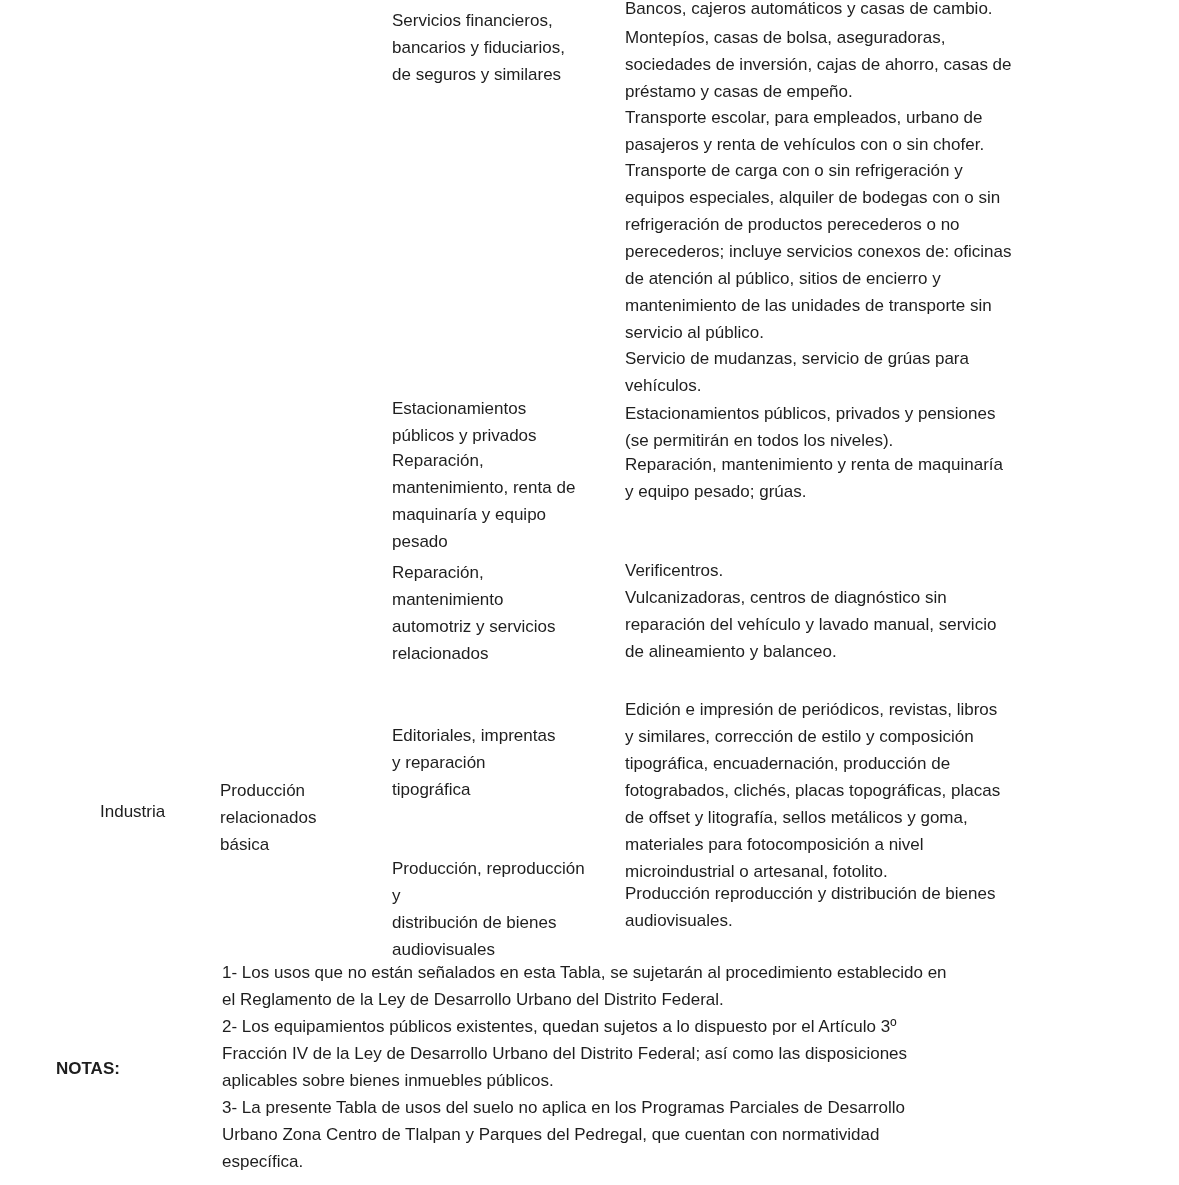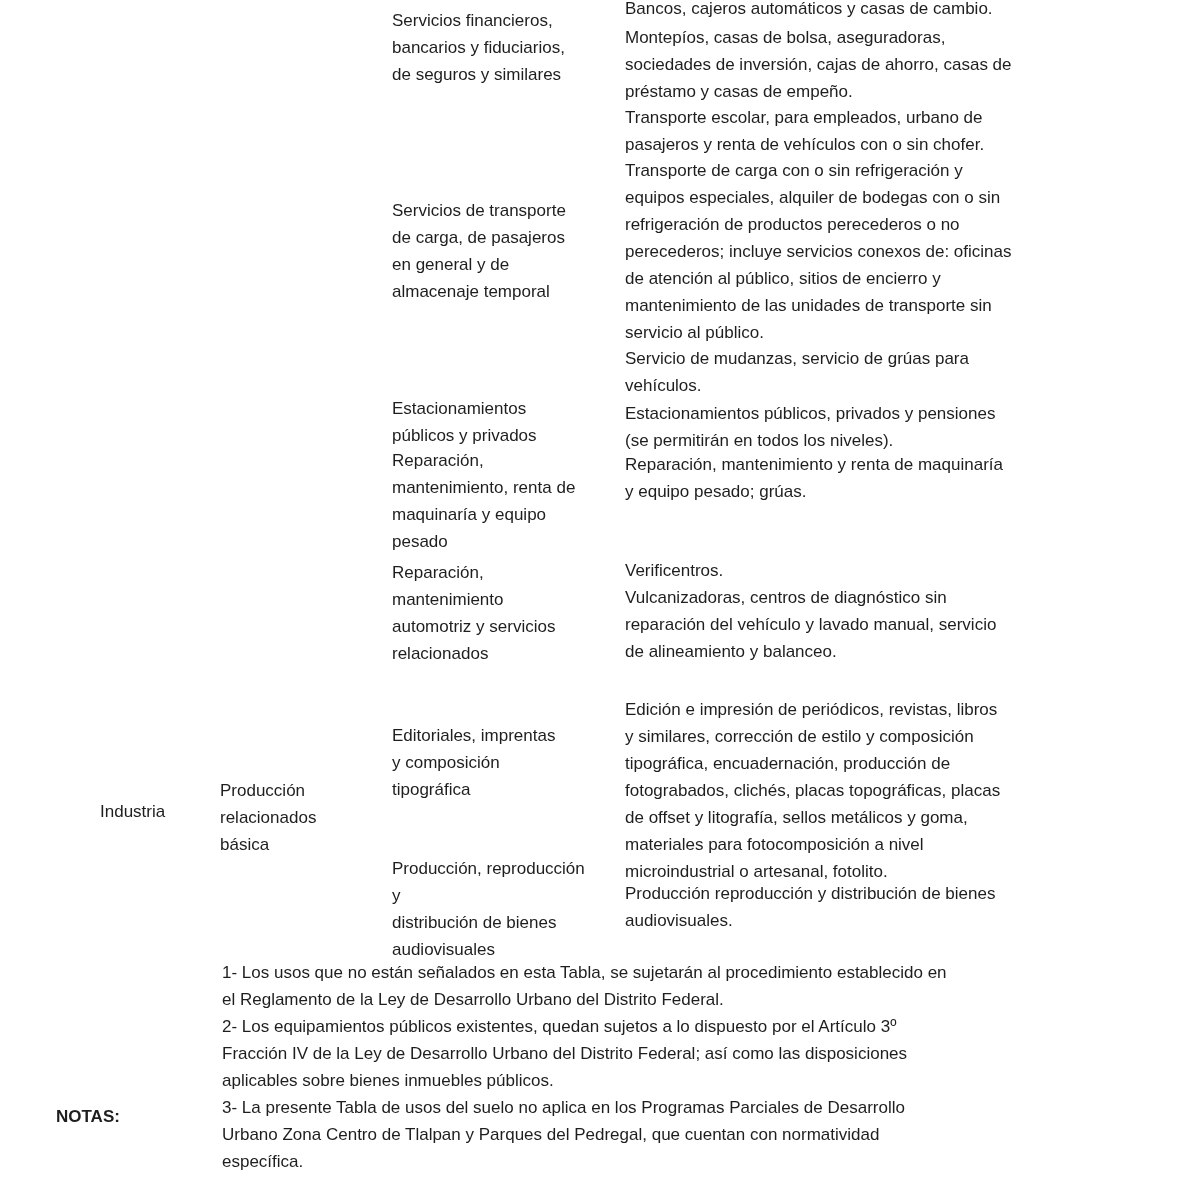--- a/index.html
+++ b/index.html
@@ -31,36 +31,32 @@
 
   <div class="blk" style="left:100px; top:798px; width:120px;">Industria</div>
 
   <div class="blk" style="left:220px; top:777px; width:175px;">Producción
 relacionados
 básica</div>
 
   <div class="blk use-label" style="top:7px;">Servicios financieros,
 bancarios y fiduciarios,
 de seguros y similares</div>
-  <div class="blk use-label" style="top:197px;">Servicios de transporte
-de carga, de pasajeros
-en general y de
-almacenaje temporal</div>
   <div class="blk use-label" style="top:395px;">Estacionamientos
 públicos y privados</div>
   <div class="blk use-label" style="top:447px;">Reparación,
 mantenimiento, renta de
 maquinaría y equipo
 pesado</div>
   <div class="blk use-label" style="top:559px;">Reparación,
 mantenimiento
 automotriz y servicios
 relacionados</div>
   <div class="blk use-label" style="top:722px;">Editoriales, imprentas
-y composición
+y reparación
 tipográfica</div>
   <div class="blk use-label" style="top:855px;">Producción, reproducción
 y
 distribución de bienes
 audiovisuales</div>
 
   <div class="blk use-desc" style="top:-5px;">Bancos, cajeros automáticos y casas de cambio.</div>
   <div class="blk use-desc" style="top:24px;">Montepíos, casas de bolsa, aseguradoras,
 sociedades de inversión, cajas de ahorro, casas de
 préstamo y casas de empeño.</div>
@@ -86,21 +82,21 @@
   <div class="blk use-desc" style="top:665px;margin-top:31px;">Edición e impresión de periódicos, revistas, libros
 y similares, corrección de estilo y composición
 tipográfica, encuadernación, producción de
 fotograbados, clichés, placas topográficas, placas
 de offset y litografía, sellos metálicos y goma,
 materiales para fotocomposición a nivel
 microindustrial o artesanal, fotolito.</div>
   <div class="blk use-desc" style="top:880px;">Producción reproducción y distribución de bienes
 audiovisuales.</div>
 
-  <div class="blk notes-label" style="left:56px; top:1055px; width:120px;margin-top:48px;">NOTAS:</div>
+  <div class="blk notes-label" style="left:56px; top:1055px; width:120px;">NOTAS:</div>
 
   <div class="notes-block">
     <div class="note-item">1- Los usos que no están señalados en esta Tabla, se sujetarán al procedimiento establecido en
 el Reglamento de la Ley de Desarrollo Urbano del Distrito Federal.</div>
     <div class="note-item">2- Los equipamientos públicos existentes, quedan sujetos a lo dispuesto por el Artículo 3º
 Fracción IV de la Ley de Desarrollo Urbano del Distrito Federal; así como las disposiciones
 aplicables sobre bienes inmuebles públicos.</div>
     <div class="note-item">3- La presente Tabla de usos del suelo no aplica en los Programas Parciales de Desarrollo
 Urbano Zona Centro de Tlalpan y Parques del Pedregal, que cuentan con normatividad
 específica.</div>

